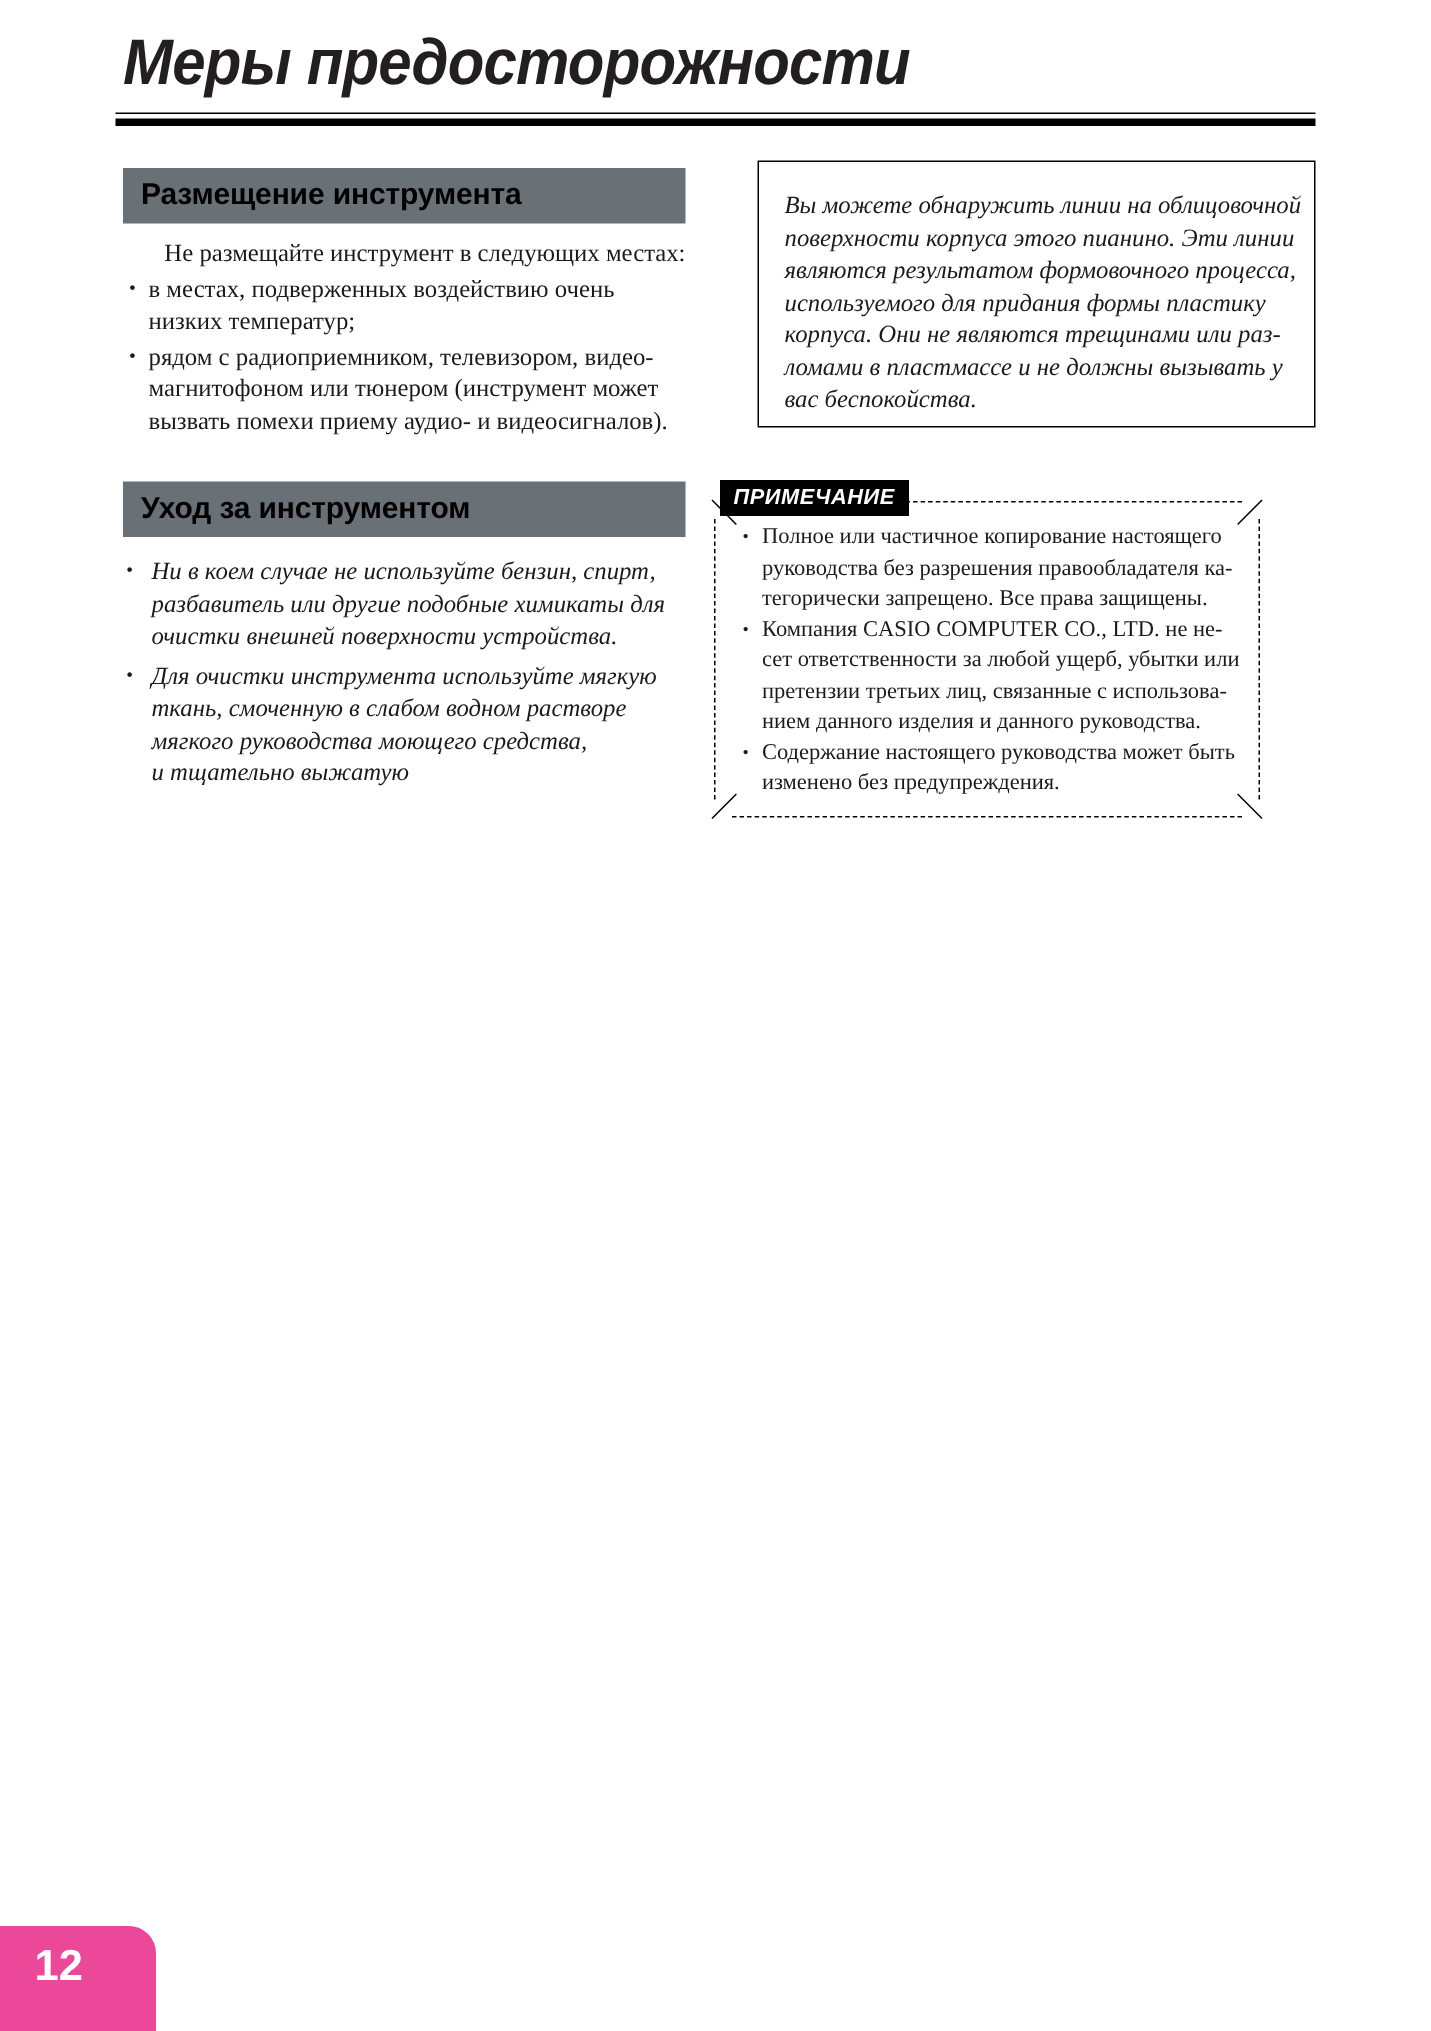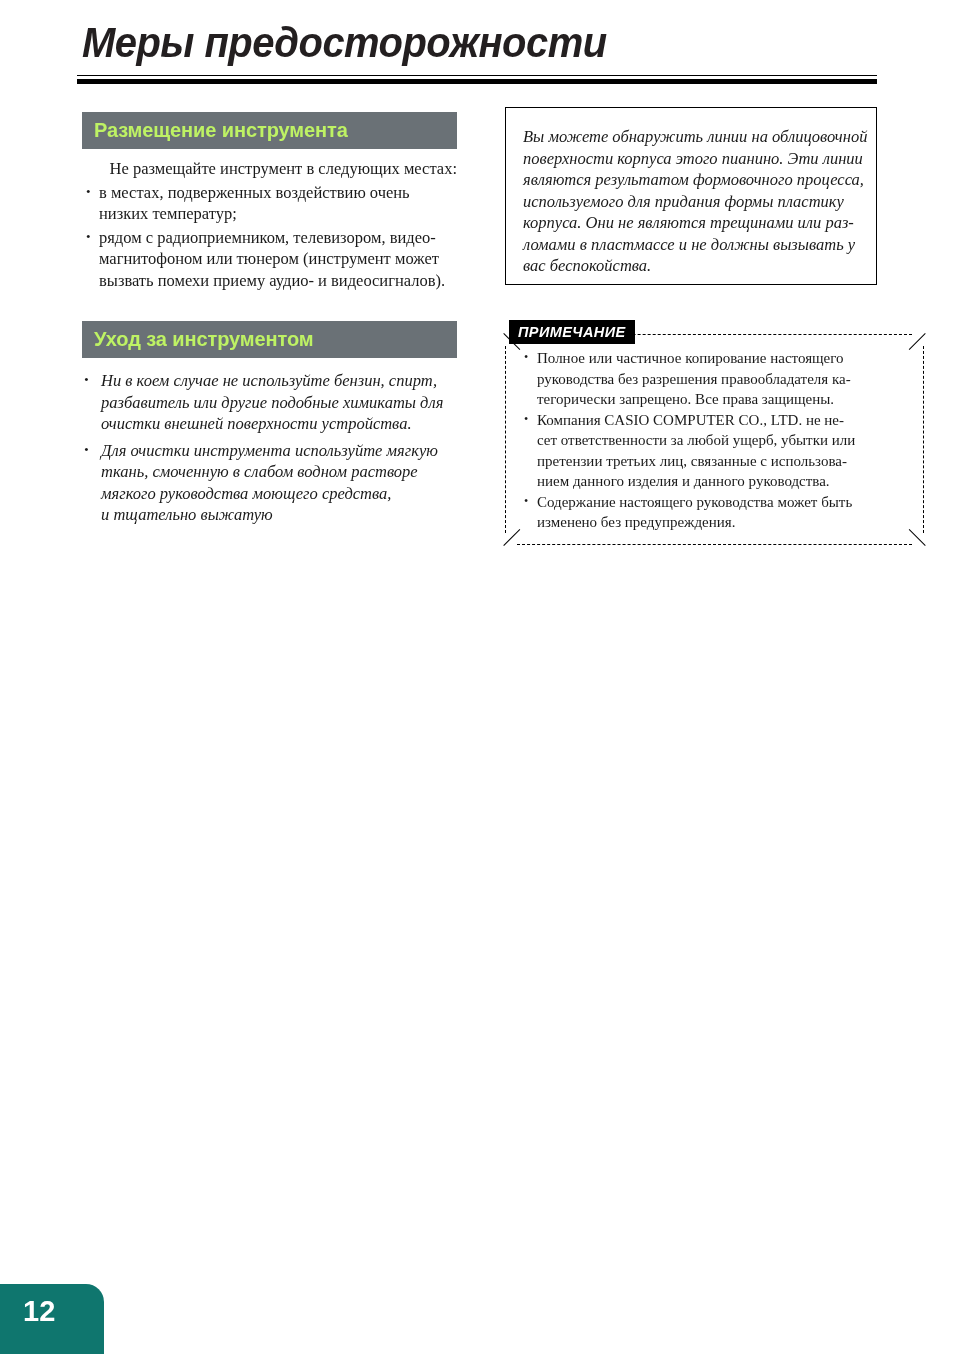--- a/index.html
+++ b/index.html
@@ -60,21 +60,21 @@
   .col-right {
     position: absolute;
     left: 505px;
     top: 107px;
     width: 372px;
   }
 
   
   .section-bar {
     background: #6a7176;
-    color: #bef264;
+    color: #000000;
     font-family: "Liberation Sans", "DejaVu Sans", sans-serif;
     font-weight: bold;
     font-size: 20px;
     line-height: 1;
     padding: 8px 0 9px 12px;
     letter-spacing: -0.1px;
   }
   .section-bar.second { margin-top: 30px; }
 
   
@@ -120,23 +120,23 @@
     border: 1.4px solid #000000;
     padding: 18px 16px 4px 17px;
     min-height: 178px;
     font-style: italic;
   }
   .info-box .body-text .line { white-space: nowrap; }
 
   
   .note-wrap {
     position: absolute;
-    left: 505px;
+    left: 476px;
     top: 320px;
-    width: 419px;
+    width: 364px;
   }
   .note-label {
     position: absolute;
     left: 4px;
     top: 0;
     background: #000000;
     color: #ffffff;
     font-family: "Liberation Sans", "DejaVu Sans", sans-serif;
     font-weight: bold;
     font-style: italic;
@@ -215,21 +215,21 @@
     line-height: 21px;
   }
 
   
   .page-tab {
     position: absolute;
     left: 0;
     bottom: 0;
     width: 104px;
     height: 70px;
-    background: #0f766e;
+    background: #ec4899;
     border-top-right-radius: 18px;
     margin-top: 13px;
   }
   .page-tab .num {
     position: absolute;
     left: 23px;
     top: 13px;
     color: #ffffff;
     font-family: "Liberation Sans", "DejaVu Sans", sans-serif;
     font-weight: bold;

